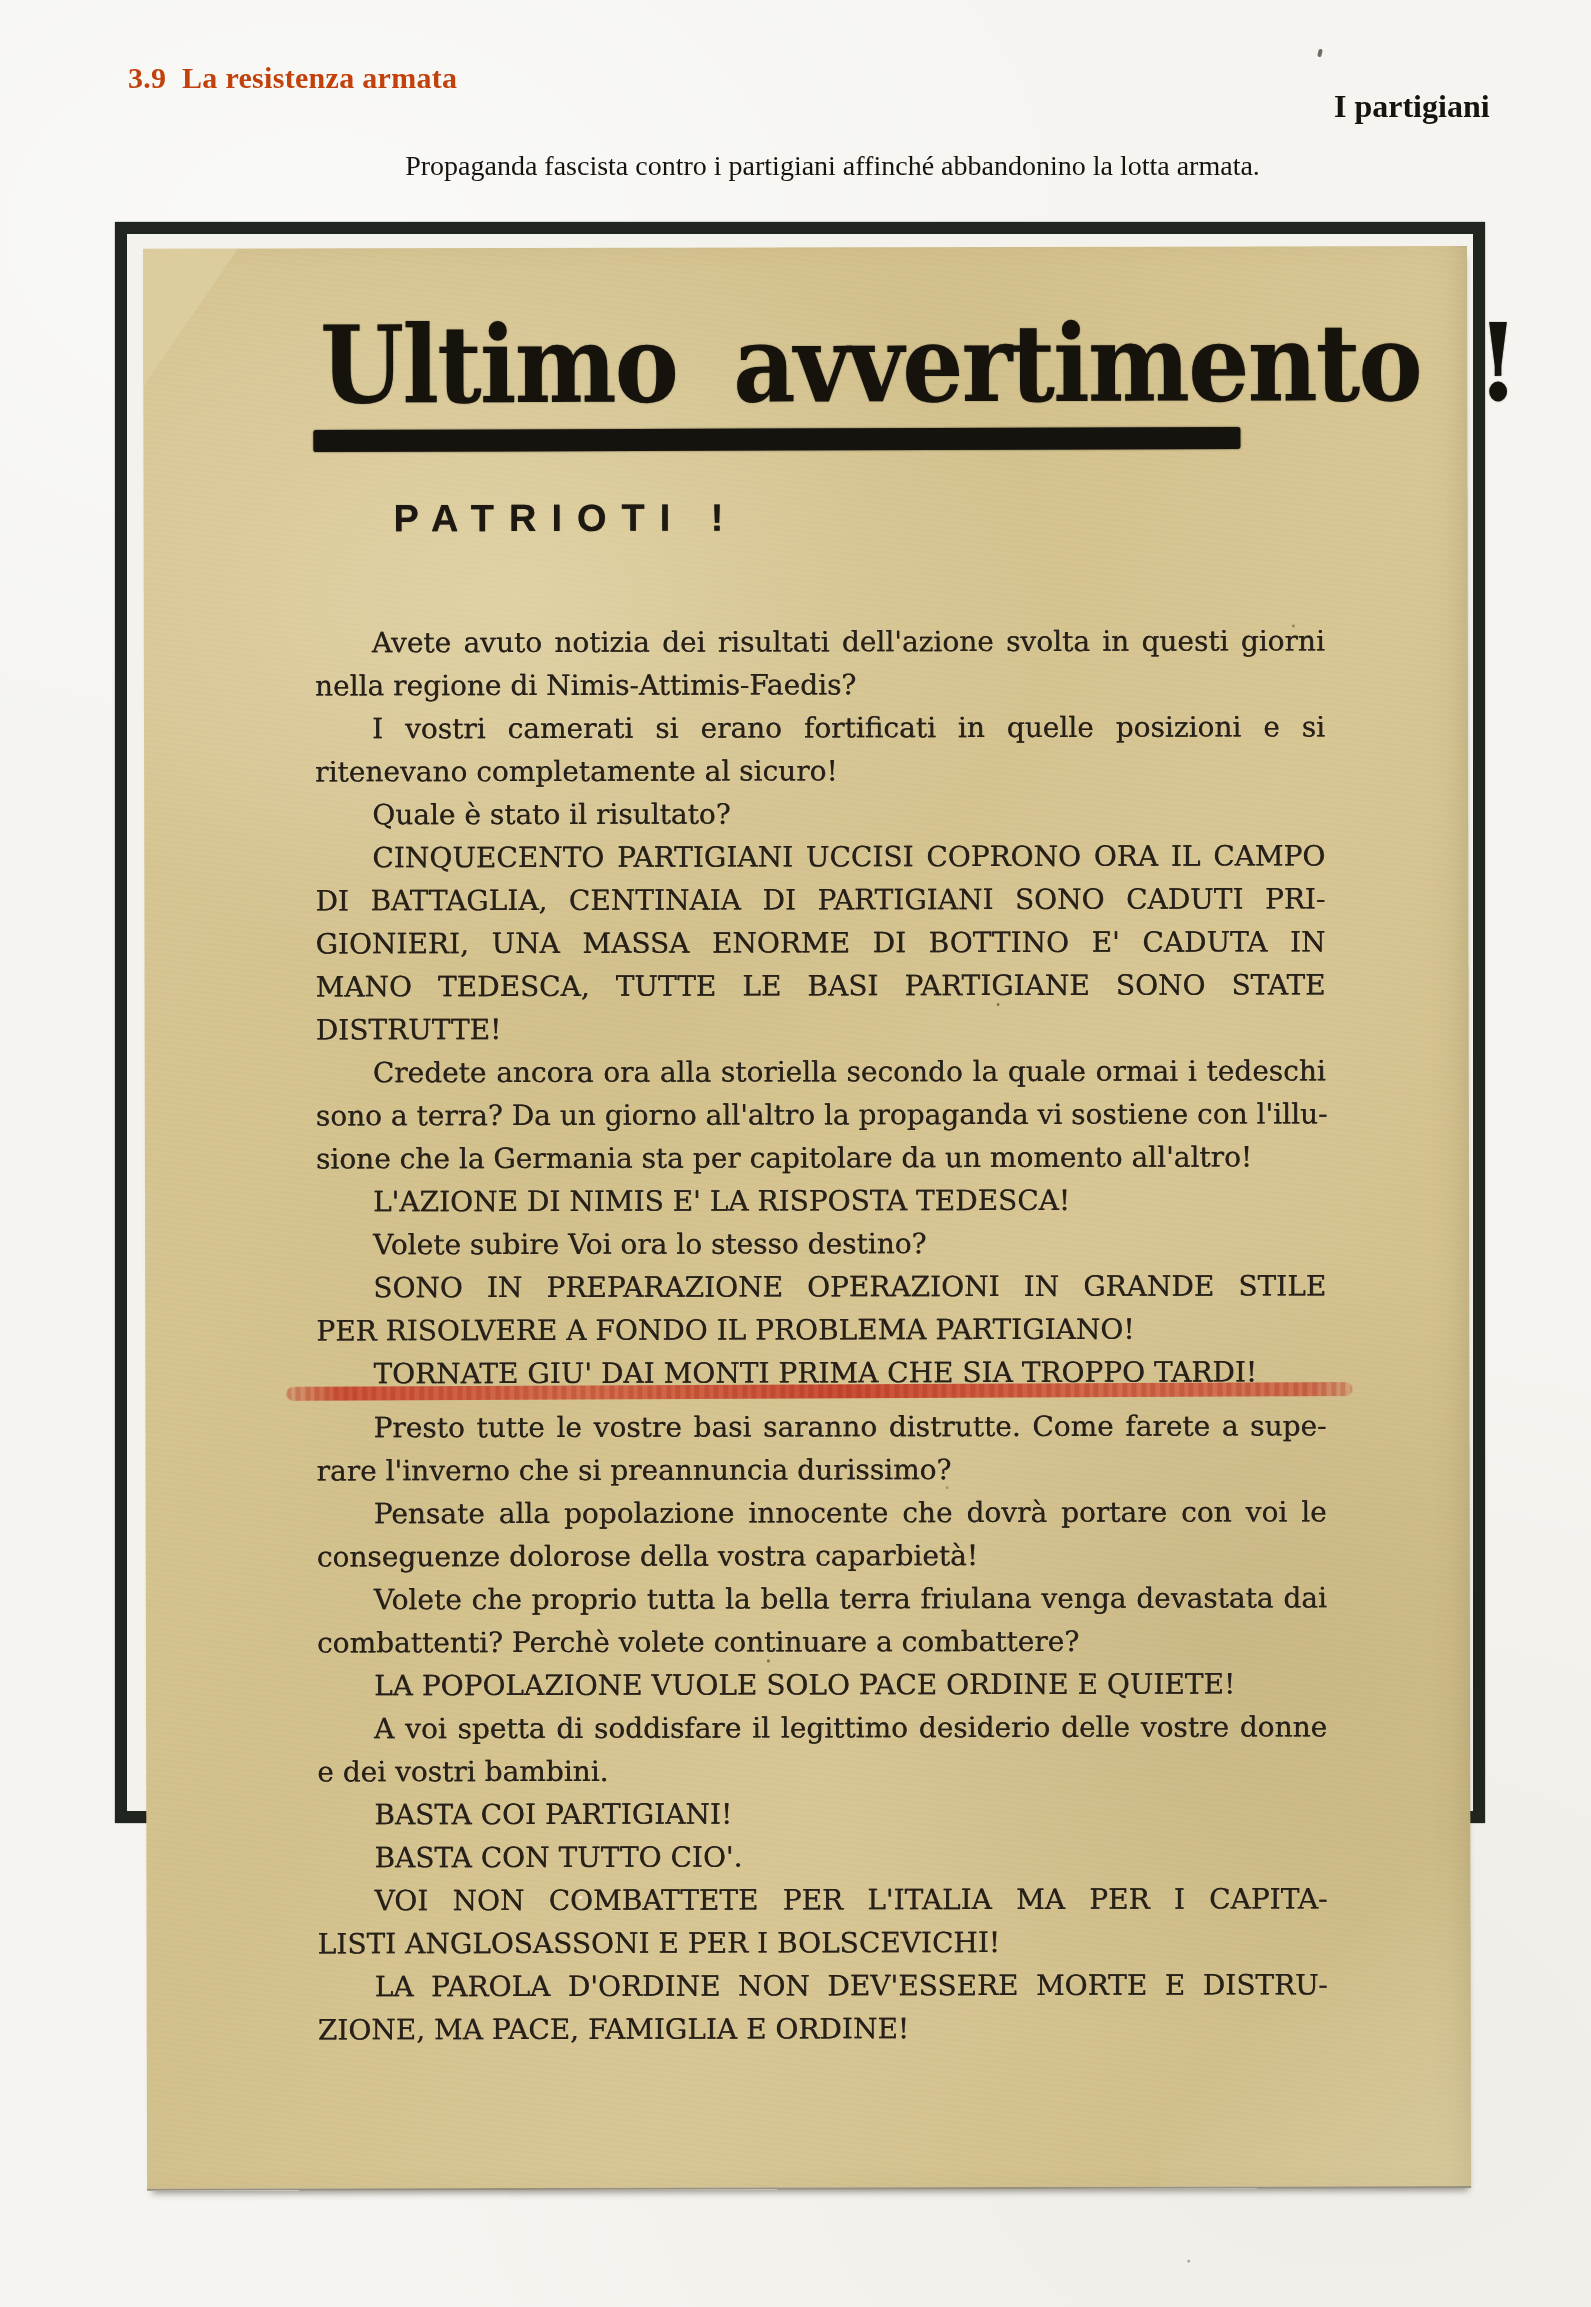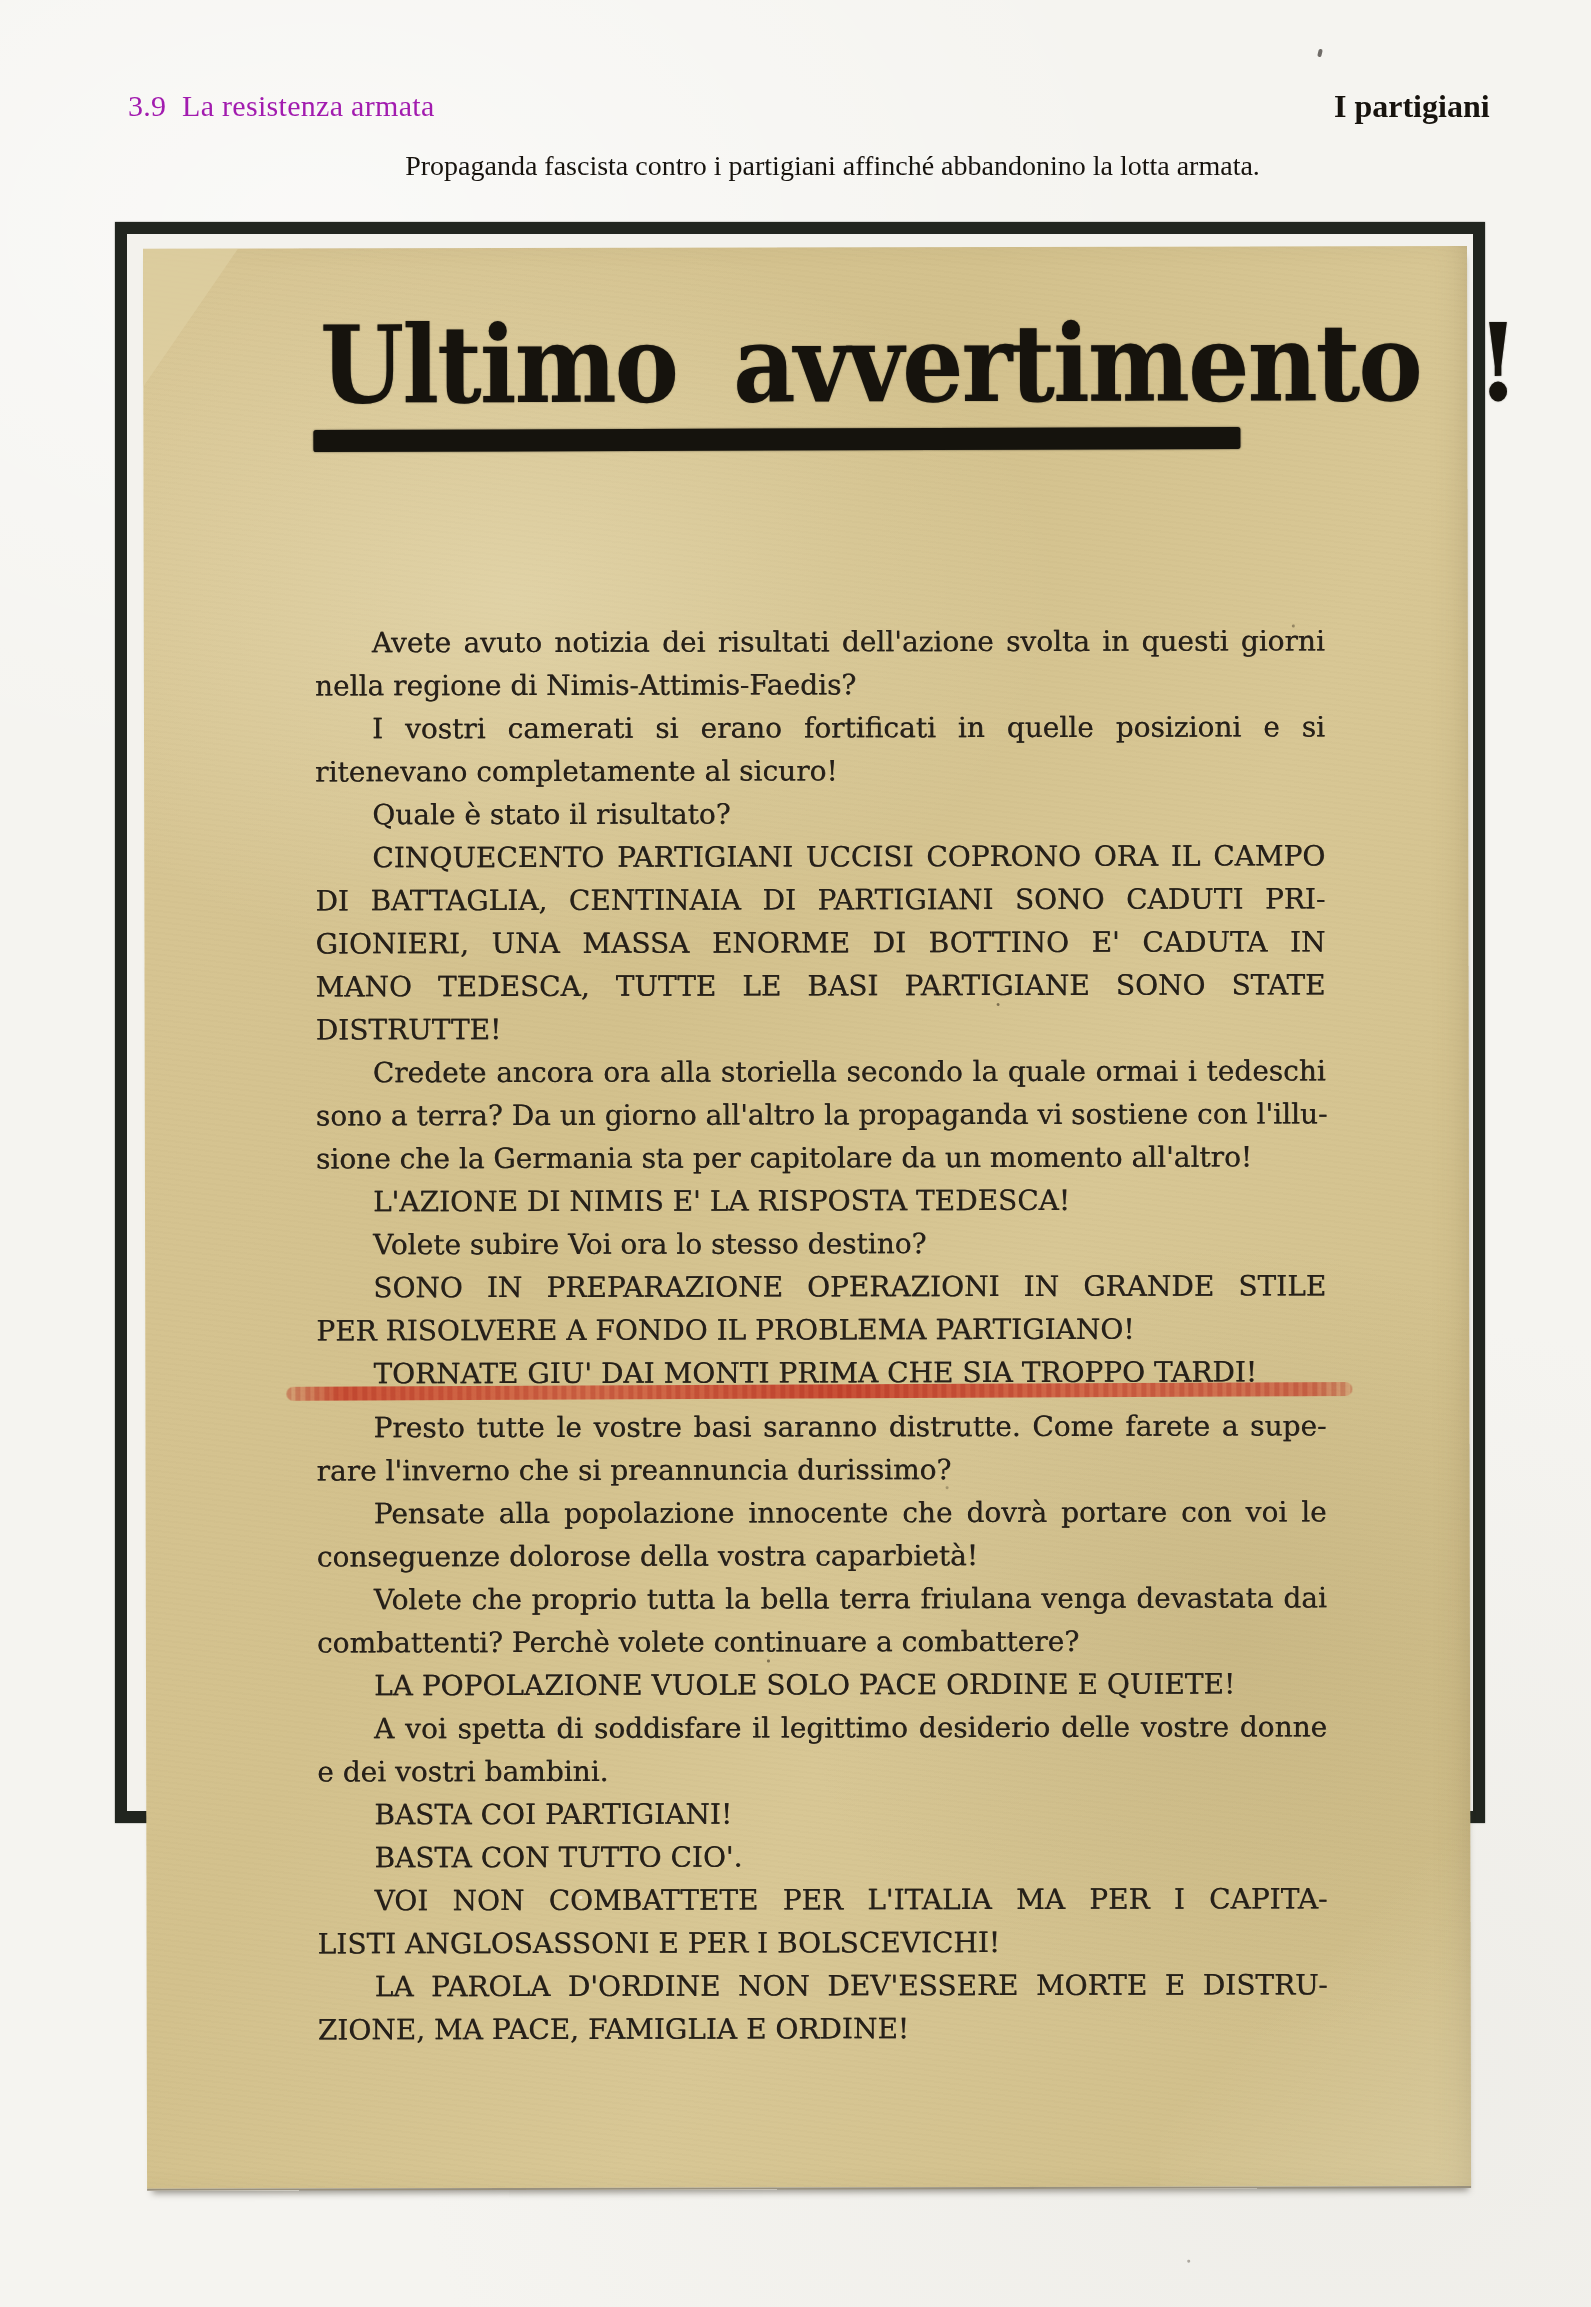--- a/index.html
+++ b/index.html
@@ -5,22 +5,22 @@
   html,body{margin:0;padding:0;}
   body{
     width:1591px;height:2307px;position:relative;overflow:hidden;
     background:
       radial-gradient(1216px 810px at 20% 10%, rgba(255,255,255,.5), transparent 70%),
       radial-gradient(1351px 1081px at 85% 90%, rgba(225,223,216,.35), transparent 70%),
       #f5f4f0;
     font-family:"Liberation Serif", serif;
   }
   .hdr-left{
-    position:absolute;left:128px;top:89px;
-    font-size:30px;font-weight:normal;color:#a21caf;
+    position:absolute;left:128px;top:61px;
+    font-size:30px;font-weight:bold;color:#c2410c;
     letter-spacing:0.3px;white-space:pre;
   }
   .hdr-right{
     position:absolute;left:1302px;top:88px;
     font-size:32px;font-weight:bold;color:#17130e;white-space:pre;margin-left:32px;
   }
   .caption{
     position:absolute;left:0;right:0;top:150px;text-align:center;
     font-size:28px;color:#17130e;transform:translateX(37px);white-space:pre;
   }
@@ -108,20 +108,21 @@
 <div class="caption">Propaganda fascista contro i partigiani affinché abbandonino la lotta armata.</div>
 <div class="page-speck"></div>
 
 <div class="frame">
   <div class="paper">
     <div class="fold"></div>
     <div class="sheen"></div>
 
     <div class="title"><span class="title-inner">Ultimo avvertimento !</span></div>
     <div class="rule"></div>
+    <div class="subtitle">PATRIOTI !</div>
 
     <div class="body">
         <div class="bodyline indent just">Avete avuto notizia dei risultati dell'azione svolta in questi giorni</div>
         <div class="bodyline">nella regione di Nimis-Attimis-Faedis?</div>
         <div class="bodyline indent just">I vostri camerati si erano fortificati in quelle posizioni e si</div>
         <div class="bodyline">ritenevano completamente al sicuro!</div>
         <div class="bodyline indent">Quale è stato il risultato?</div>
         <div class="bodyline indent just">CINQUECENTO PARTIGIANI UCCISI COPRONO ORA IL CAMPO</div>
         <div class="bodyline just">DI BATTAGLIA, CENTINAIA DI PARTIGIANI SONO CADUTI PRI-</div>
         <div class="bodyline just">GIONIERI, UNA MASSA ENORME DI BOTTINO E' CADUTA IN</div>

